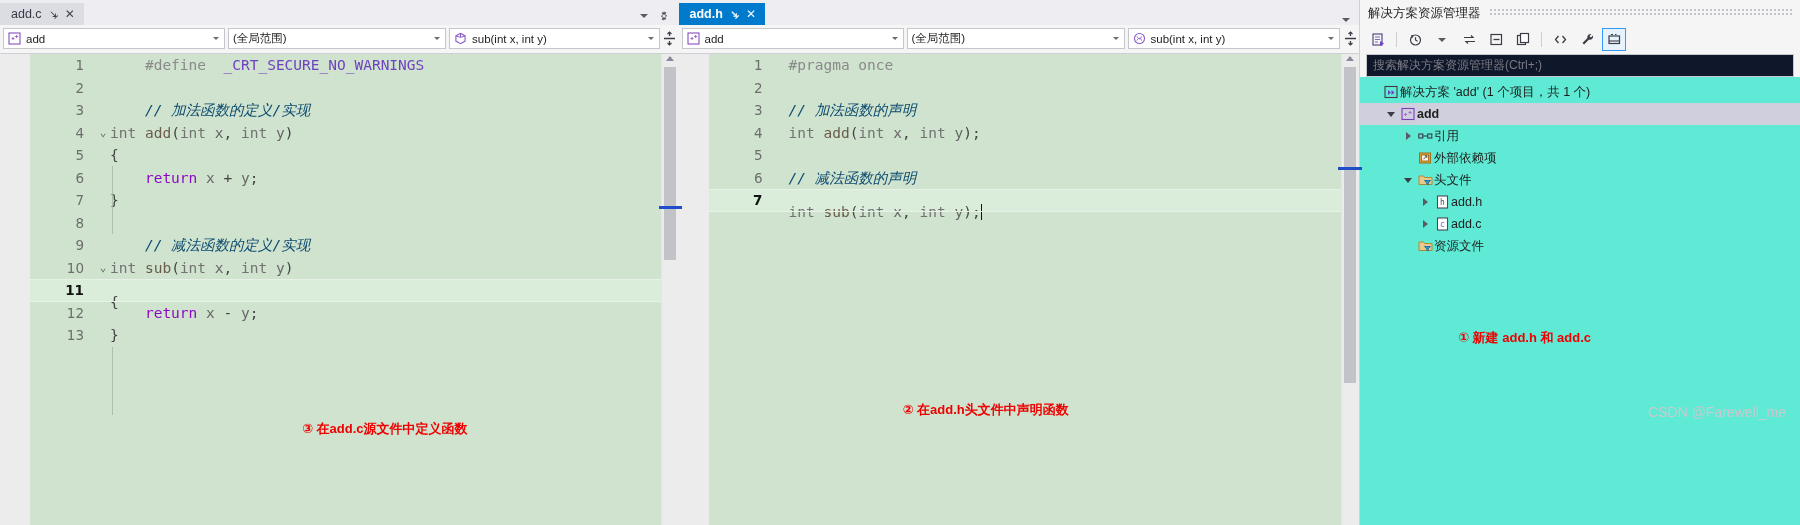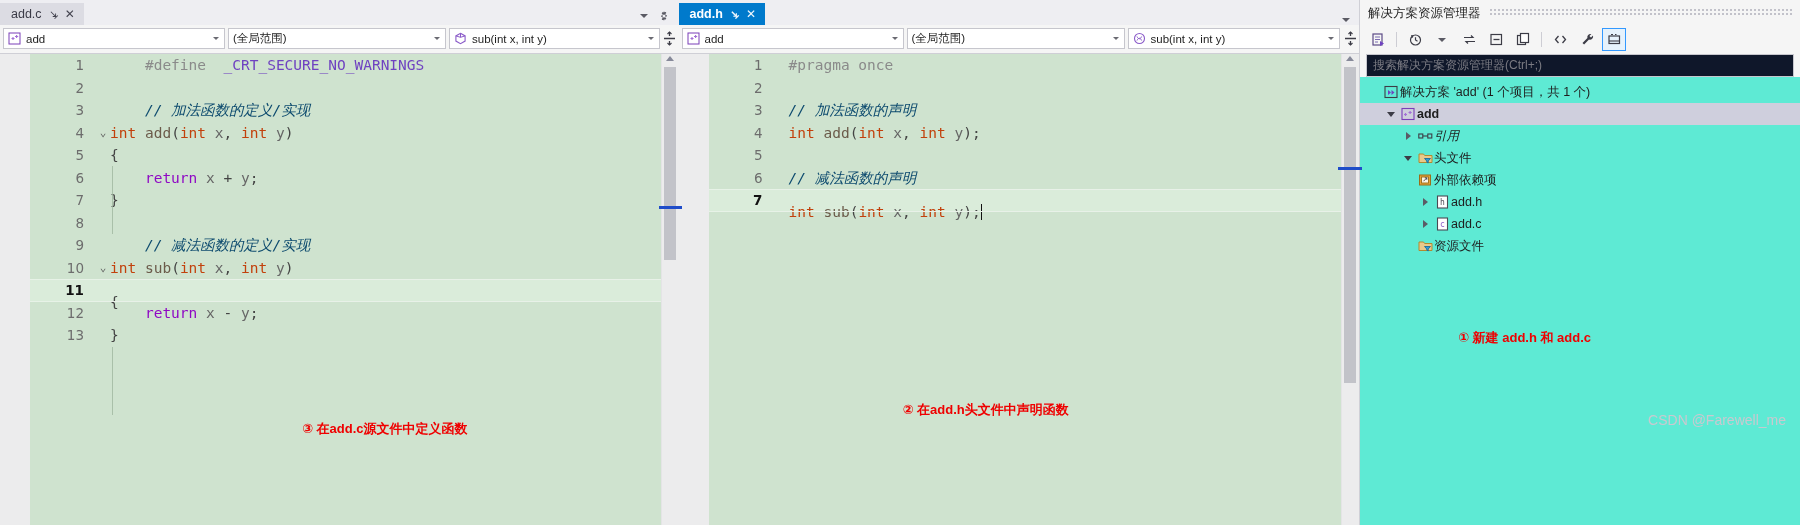--- a/index.html
+++ b/index.html
@@ -64,21 +64,21 @@
   .ln .txt{flex:1;}
   .ln.cur{background:#daecda;box-shadow:inset 0 1px 0 #e7f2e7,inset 0 -1px 0 #e7f2e7;}
   .ln.cur .txt{position:relative;margin-top:24px;}
   .ln.cur::after{content:"";position:absolute;left:68px;right:0;top:0;bottom:0;
                  border-top:1px solid #e8f1e8;border-bottom:1px solid #e8f1e8;pointer-events:none;}
   .guide{position:absolute;width:1px;background:#9fb79f;opacity:.8;}
 
   .k-pre{color:#8a8a8a;}      
   .k-macro{color:#6f42c1;}    
   .k-cmt{color:#0c4a6e;font-style:italic;}      
-  .k-kw{color:#c2410c;}       
+  .k-kw{color:#737373;}       
   .k-kw2{color:#8f08c4;}      
   .k-fn{color:#6b5b4a;}       
   .k-pun{color:#444;}
   .k-var{color:#666;}
 
   .caret{display:inline-block;width:1px;height:16px;background:#111;vertical-align:-3px;}
 
   
   .annot{position:absolute;color:#ef0000;font-weight:bold;font-size:13px;
          font-family:"Liberation Sans","DejaVu Sans",sans-serif;white-space:nowrap;}
@@ -100,21 +100,21 @@
   .se-tree{flex:1;background:#5eead4;padding-top:4px;overflow:hidden;position:relative;}
   .row{height:22px;display:flex;align-items:center;font-size:12.5px;color:#1e1e1e;padding-right:6px;}
   .row.sel{background:#cfcfdd;}
   .row .exp{width:16px;flex:0 0 16px;display:flex;align-items:center;justify-content:center;}
   .tri-r{width:0;height:0;border-top:4px solid transparent;border-bottom:4px solid transparent;border-left:5px solid #5b5b66;}
   .tri-d{width:0;height:0;border-left:4px solid transparent;border-right:4px solid transparent;border-top:5px solid #3c3c46;}
   .row .ri{width:18px;flex:0 0 18px;display:flex;align-items:center;justify-content:center;}
   .row .rl{white-space:nowrap;}
   .row.bold .rl{font-weight:bold;}
 
-  .watermark{position:absolute;right:14px;bottom:16px;color:#c9c9cf;font-size:14px;
+  .watermark{position:absolute;right:14px;bottom:24px;color:#c9c9cf;font-size:14px;
              font-family:"Liberation Sans","DejaVu Sans",sans-serif;}
 
   
   .dragline{position:absolute;height:3px;background:#1f4cc9;}
 </style>
 </head>
 <body>
 
 <div class="app">
 
@@ -319,56 +319,56 @@
             <span class="tri-d"></span>
           </span>
           <span class="ri">
             <svg width="14" height="14" viewBox="0 0 14 14">
               <rect x="1" y="1.5" width="12" height="11" fill="none" stroke="#7a3fb8" stroke-width="1.1"></rect>
               <path d="M3 7.5h3M4.5 6v3M7.5 5.5h3.2M9.1 4v3" stroke="#a36fd6" stroke-width="1.2" fill="none"></path>
             </svg>
           </span>
           <span class="rl">add</span>
         </div>
-        <div class="row" style="padding-left: 40px; font-style: italic;">
+        <div class="row" style="padding-left: 40px;">
           <span class="exp">
             <span class="tri-r"></span>
           </span>
           <span class="ri">
             <svg width="15" height="14" viewBox="0 0 15 14">
               <rect x="0.8" y="5" width="4" height="4" fill="none" stroke="#3c3c46" stroke-width="1.1"></rect>
               <rect x="9.8" y="5" width="4" height="4" fill="none" stroke="#3c3c46" stroke-width="1.1"></rect>
               <path d="M4.8 7h5" stroke="#3c3c46" stroke-width="1.1"></path>
             </svg>
           </span>
           <span class="rl">引用</span>
         </div>
         <div class="row" style="padding-left: 40px;">
-          <span class="exp">
-            <span class="tri-d"></span>
-          </span>
-          <span class="ri">
-            <svg width="15" height="14" viewBox="0 0 15 14">
-              <path d="M1 3h4.5l1.2 1.5H14v7H1z" fill="#e8c98b" stroke="#b38a2e" stroke-width="1"></path>
-              <path d="M6.5 7.5h6l-2.3 2.5v2l-1.4-.8v-1.2z" fill="#2e9bd6" stroke="#1b6e9c" stroke-width="0.9"></path>
-            </svg>
-          </span>
-          <span class="rl">头文件</span>
-        </div>
-        <div class="row" style="padding-left: 40px;">
           <span class="exp"></span>
           <span class="ri">
             <svg width="14" height="14" viewBox="0 0 14 14">
               <rect x="1.5" y="2" width="11" height="10" fill="#e5a33a" stroke="#9a6d18" stroke-width="1"></rect>
               <rect x="3.5" y="4" width="7" height="6" fill="#fdf6e6" stroke="#9a6d18" stroke-width="0.9"></rect>
               <path d="M5.5 8.2l3.2-3.2M6.8 4.8h2v2" stroke="#3c3c46" stroke-width="0.9" fill="none"></path>
             </svg>
           </span>
           <span class="rl">外部依赖项</span>
         </div>
+        <div class="row" style="padding-left: 40px;">
+          <span class="exp">
+            <span class="tri-d"></span>
+          </span>
+          <span class="ri">
+            <svg width="15" height="14" viewBox="0 0 15 14">
+              <path d="M1 3h4.5l1.2 1.5H14v7H1z" fill="#e8c98b" stroke="#b38a2e" stroke-width="1"></path>
+              <path d="M6.5 7.5h6l-2.3 2.5v2l-1.4-.8v-1.2z" fill="#2e9bd6" stroke="#1b6e9c" stroke-width="0.9"></path>
+            </svg>
+          </span>
+          <span class="rl">头文件</span>
+        </div>
         <div class="row" style="padding-left: 57px;">
           <span class="exp">
             <span class="tri-r"></span>
           </span>
           <span class="ri">
             <svg width="13" height="14" viewBox="0 0 13 14">
               <rect x="1.5" y="1" width="10" height="12" fill="#ffffff" stroke="#4a4a54" stroke-width="1.1"></rect>
               <text x="6.5" y="10" font-size="8" text-anchor="middle" fill="#4a4a54" font-family="monospace">h</text>
             </svg>
           </span>

